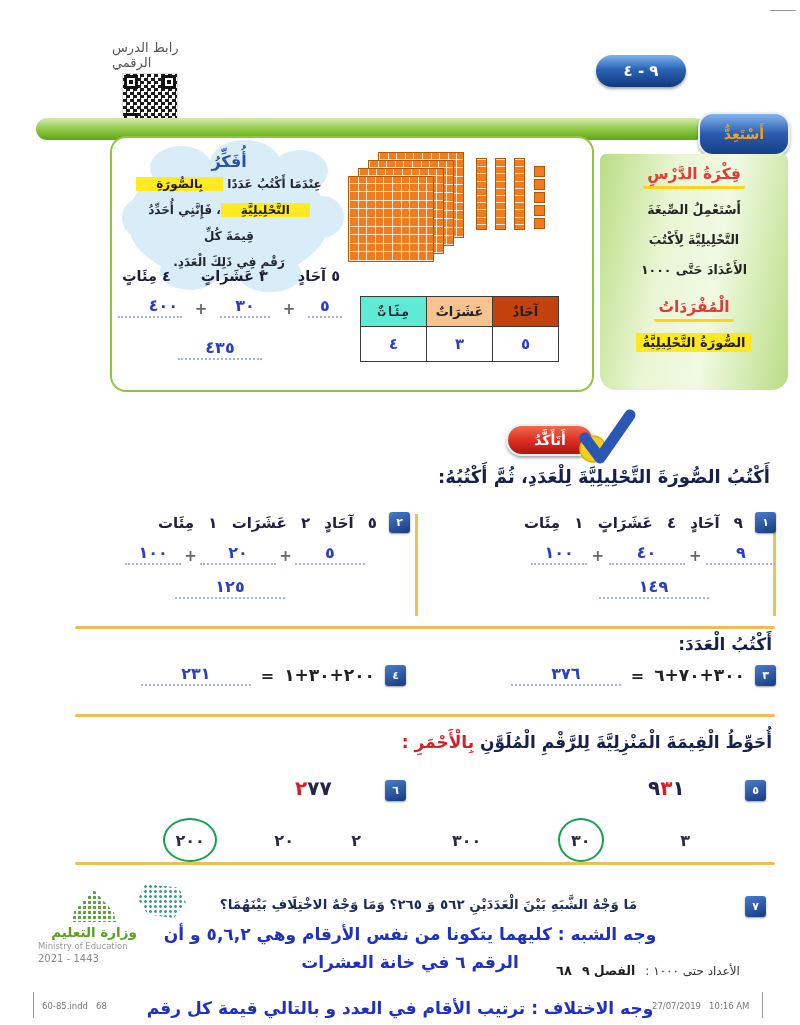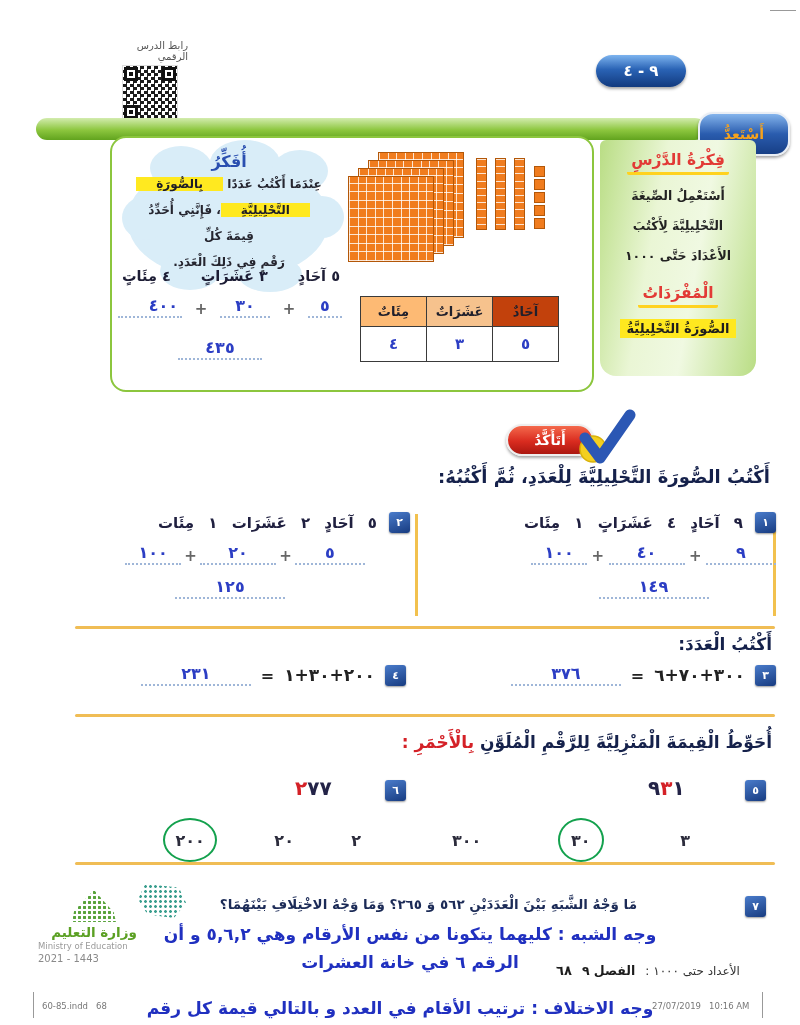--- a/index.html
+++ b/index.html
@@ -2,21 +2,21 @@
 <html lang="ar" dir="rtl"><head>
 <meta charset="utf-8">
 <style>
   * { margin:0; padding:0; box-sizing:border-box; }
   html,body { background:#ffffff; }
   body { font-family:"DejaVu Sans", sans-serif; }
   #page { position:relative; width:800px; height:1025px; background:#fff; overflow:hidden; direction:rtl; }
   .abs { position:absolute; }
 
   
-  .qr-label { font-size:10px; color:#555; text-align:right; letter-spacing:0; }
+  .qr-label { font-size:13px; color:#555; text-align:left; letter-spacing:0; }
   .qr-url { font-size:8.5px; color:#333; text-align:center; direction:ltr; }
   .qr-box { width:56px; height:56px; margin:3px auto; position:relative; border:1px solid #ddd;
     background:
       repeating-conic-gradient(#1c1c1c 0 25%, #fff 0 50%);
     background-size:7px 7px; }
   .finder { position:absolute; width:14px; height:14px; border:3px solid #111; background:#fff; }
   .finder::after { content:""; position:absolute; inset:2px; background:#111; }
   .f-tl { top:1px; left:1px; } .f-tr { top:1px; right:1px; } .f-bl { bottom:1px; left:1px; }
 
   .lesson-title { font-size:25px; font-weight:bold; color:#28368f; direction:rtl; text-align:right; }
@@ -49,21 +49,21 @@
 
   .pv-labels { display:flex; justify-content:space-between; direction:rtl; font-size:14.5px; font-weight:bold; color:#1d1d35; }
   .hw { color:#2c3ec4; font-weight:bold; }
   .dotline { border-bottom:2px dotted #9fb6d8; text-align:center; display:inline-block; padding:0 4px 1px; }
   .plus { color:#666; font-weight:bold; font-size:15px; }
 
   table.pv { border-collapse:collapse; direction:rtl; }
   table.pv th, table.pv td { border:1.8px solid #3a3a3a; width:66px; text-align:center; }
   table.pv th { height:30px; font-size:13px; color:#20202c; }
   table.pv td { height:35px; font-size:15px; }
-  .th-ones { background:#c2410c; } .th-tens { background:#f6c28d; } .th-hund { background:#fdba74; }
+  .th-ones { background:#c2410c; } .th-tens { background:#f6c28d; } .th-hund { background:#5eead4;font-family:Liberation Mono, monospace; }
 
   
   .sidebar { background:linear-gradient(100deg,#b9dd84 0%, #eaf6d5 35%, #f0f9e2 60%, #b9dd84 100%);
     border-radius:6px 6px 16px 16px; text-align:center; }
   .side-head { display:inline-block; color:#e23a36; font-weight:bold; font-size:15.5px;
     border-bottom:3px solid #ffd21f; padding:0 4px 3px; border-radius:2px; }
   .side-line { font-size:12.5px; font-weight:bold; color:#222; line-height:30px; }
   .vocab-term { display:inline-block; background:#ffe81f; font-weight:bold; font-size:13px; padding:2px 6px; color:#1e1e1e; }
 
   
@@ -198,21 +198,21 @@
       <th class="th-hund">مِئَاتٌ</th>
     </tr>
     <tr>
       <td class="hw">٥</td>
       <td class="hw">٣</td>
       <td class="hw">٤</td>
     </tr>
   </tbody>
     </table>
 
-  <div class="abs sidebar" style="left:600px;top:140px;width:156px;height:236px;">
+  <div class="abs sidebar" style="left:600px;top:154px;width:188px;height:236px;">
     <div style="margin-top:10px;"><span class="side-head">فِكْرَةُ الدَّرْسِ</span></div>
     <div class="side-line" style="margin-top:6px;">أَسْتَعْمِلُ الصِّيغَةَ</div>
     <div class="side-line">التَّحْلِيلِيَّةَ لِأَكْتُبَ</div>
     <div class="side-line">الأَعْدَادَ حَتَّى ١٠٠٠</div>
     <div style="margin-top:12px;"><span class="side-head">الْمُفْرَدَاتُ</span></div>
     <div style="margin-top:10px;"><span class="vocab-term">الصُّورَةُ التَّحْلِيلِيَّةُ</span></div>
   </div>
 
   <div class="abs check-pill" style="left:506px;top:424px;">أَتَأَكَّدُ</div>
   <svg class="abs check-icon-wrap" style="left:576px;top:408px;" viewBox="0 0 62 58">

